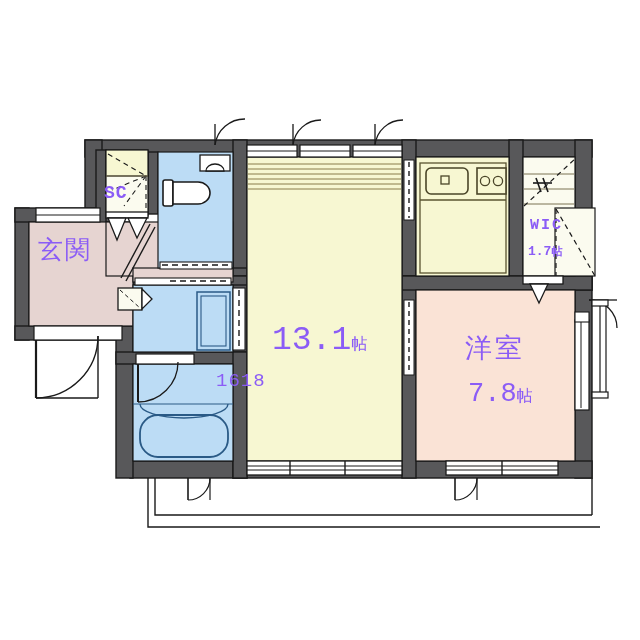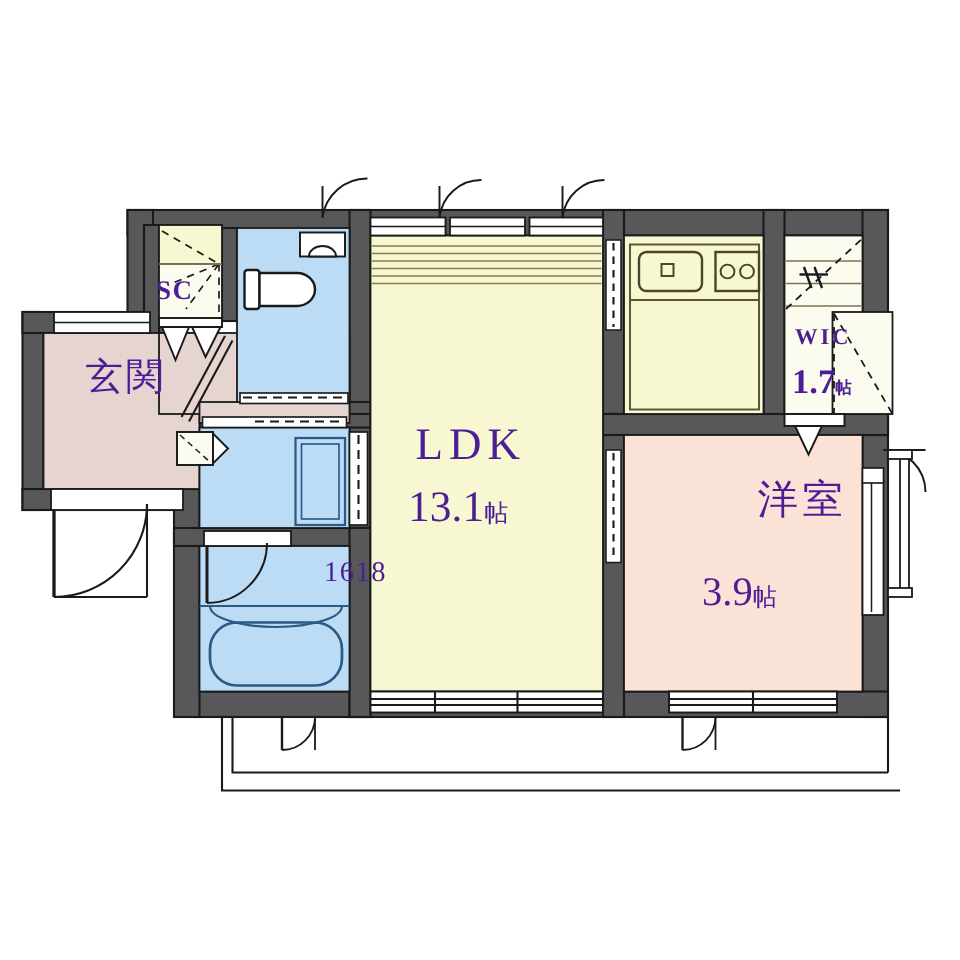--- a/index.html
+++ b/index.html
@@ -10,35 +10,35 @@
   #plan-root{
     position:relative;
     width:640px;
     height:640px;
     background:#ffffff;
     overflow:hidden;
   }
   #plan-svg{position:absolute;left:0;top:0;width:640px;height:640px;}
   .lbl{
     position:absolute;
-    color:#4c1d95;
-    font-family:Liberation Serif, serif;
+    color:#8b5cf6;
+    font-family:Liberation Mono, monospace;
     white-space:nowrap;
     line-height:1;
     pointer-events:none;
   }
   .lbl-ldk{font-size:30px;letter-spacing:4px;font-weight:500;}
-  .lbl-ldk-area{font-size:29px;letter-spacing:0px;}
+  .lbl-ldk-area{font-size:33px;letter-spacing:0px;}
   .lbl-room{font-size:27px;letter-spacing:3px;}
   .lbl-room-area{font-size:27px;}
   .lbl-jo{font-size:16px;}
   .lbl-genkan{font-size:25px;letter-spacing:2px;}
   .lbl-sc{font-size:18px;font-weight:bold;letter-spacing:1px;}
   .lbl-wic{font-size:15px;font-weight:bold;letter-spacing:2px;}
-  .lbl-wic-area{font-size:23px;font-weight:bold;}
+  .lbl-wic-area{font-size:13px;font-weight:bold;}
   .lbl-wic-jo{font-size:11px;font-weight:bold;}
   .lbl-1618{font-size:19px;letter-spacing:1px;margin-left:32px;}
   .lbl-balcony{font-size:21px;letter-spacing:2px;}
 </style>
 </head>
 <body>
 
 <div id="plan-root">
 
   <svg id="plan-svg" viewBox="0 0 640 640">
@@ -315,31 +315,30 @@
     </g>
 
     <g stroke="#1a1a1a" stroke-width="1.2" fill="#ffffff">
       <rect x="592" y="300" width="16" height="6"></rect>
       <rect x="592" y="392" width="16" height="6"></rect>
       <line x1="600" y1="306" x2="600" y2="392" stroke="#1a1a1a" stroke-width="1.2"></line>
       <line x1="606" y1="306" x2="606" y2="392" stroke="#1a1a1a" stroke-width="1.2"></line>
     </g>
   </svg>
 
-  <div class="lbl lbl-ldk" style="left:277px; top:282px;">LDK</div>
   <div class="lbl" style="left:272px; top:324px;">
     <span class="lbl-ldk-area">13.1</span><span class="lbl-jo">帖</span>
   </div>
 
-  <div class="lbl lbl-room" style="left:465px; top:320px;margin-left:40px;">洋室</div>
+  <div class="lbl lbl-room" style="left:465px; top:337px;">洋室</div>
   <div class="lbl" style="left:468px; top:381px;">
-    <span class="lbl-room-area">3.9</span><span class="lbl-jo">帖</span>
+    <span class="lbl-room-area">7.8</span><span class="lbl-jo">帖</span>
   </div>
 
-  <div class="lbl lbl-genkan" style="left:57px; top:239px;text-align:right;">玄関</div>
+  <div class="lbl lbl-genkan" style="left:38px; top:239px;text-align:right;">玄関</div>
 
   <div class="lbl lbl-sc" style="left:104px; top:184px;">SC</div>
 
   <div class="lbl lbl-wic" style="left:530px; top:218px;">WIC</div>
   <div class="lbl" style="left:528px; top:243px;">
     <span class="lbl-wic-area">1.7</span><span class="lbl-wic-jo">帖</span>
   </div>
 
   <div class="lbl lbl-1618" style="left:184px; top:372px;">1618</div>
 

